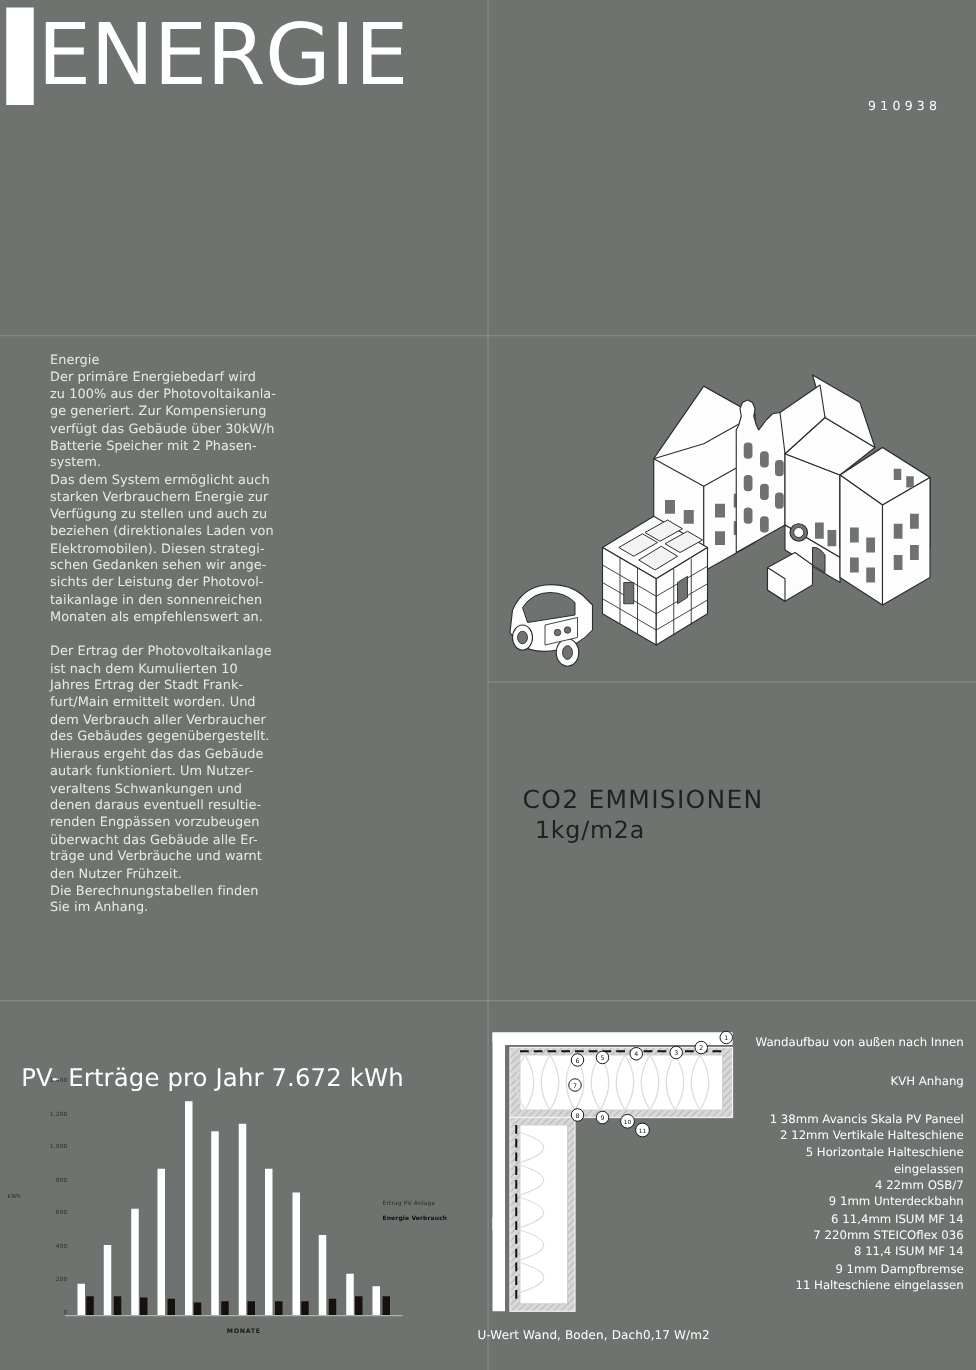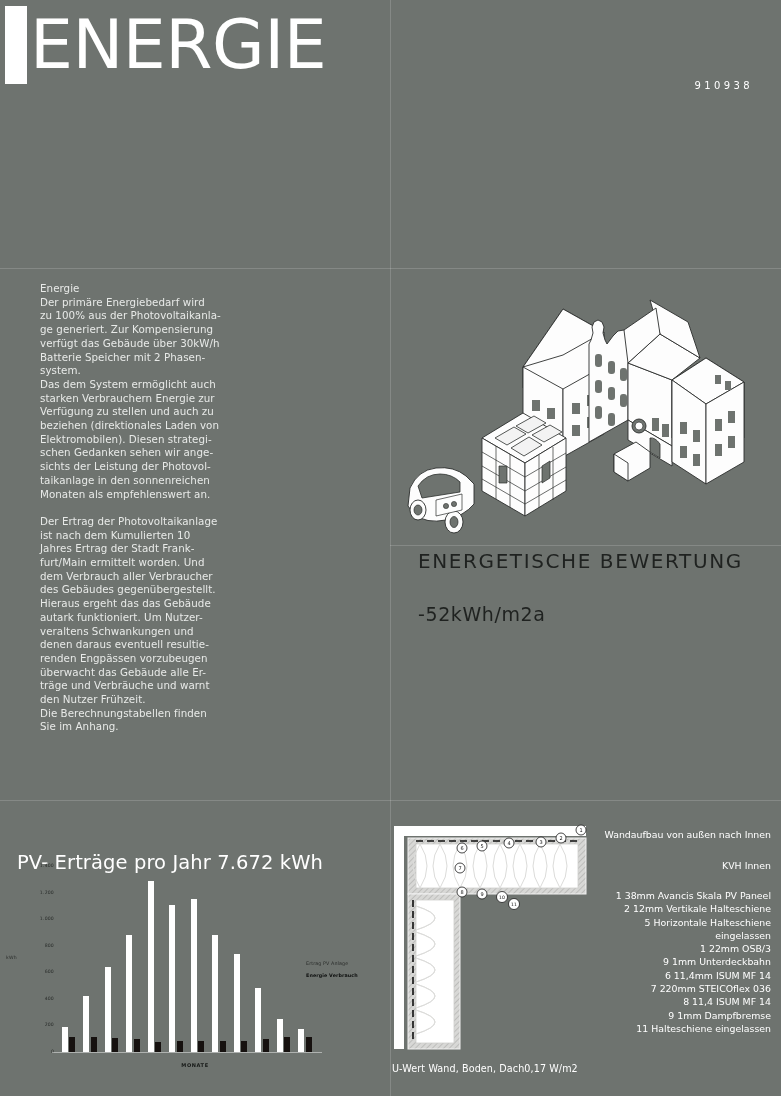--- a/index.html
+++ b/index.html
@@ -130,21 +130,21 @@
   #detail-legend {
     position: absolute; left: 196px; top: 28px; width: 185px;
     text-align: right;
   }
   .legend-head { color: #ffffff; font-size: 9.4px; line-height: 13px; }
   .legend-sub  { color: #ffffff; font-size: 9.4px; line-height: 13px; }
   .legend-item { color: #ffffff; font-size: 9.4px; line-height: 13.3px; }
   .lgap-1 { height: 18px; }
   .lgap-2 { height: 17px; }
   #u-wert {
-    position: absolute; left: 392px; top: 1063px;
+    position: absolute; left: 382px; top: 1063px;
     color: #ffffff; font-size: 9.6px; letter-spacing: 0.1px;
   }
 </style>
 </head>
 <body>
 
 <div id="board">
 
   <div class="rule-h" style="left:0;top:268px;width:781px;"></div>
   <div class="rule-v" style="left:390px;top:0;height:268px;"></div>
@@ -319,24 +319,24 @@
         <ellipse cx="62" cy="252" rx="9" ry="11" fill="#fdfdfd" stroke="#2b2e2c"></ellipse>
         <ellipse cx="62" cy="252" rx="4" ry="5.5" fill="#6e736f" stroke="#2b2e2c" stroke-width="0.7"></ellipse>
         <path d="M44 230 L70 224 L70 240 L44 246 Z" fill="#fdfdfd" stroke="#2b2e2c" stroke-width="0.7"></path>
         <circle cx="54" cy="236" r="2.6" fill="#6e736f" stroke="#2b2e2c" stroke-width="0.6"></circle>
         <circle cx="62" cy="234" r="2.6" fill="#6e736f" stroke="#2b2e2c" stroke-width="0.6"></circle>
       </g>
     </svg>
   </div>
 
   <div id="evaluation">
-    <div class="eval-h1">ENERGETISCHE BEWERTUNG</div>
     <div class="gap-a"></div>
-    <div class="eval-val">-52kWh/m2a</div>
     <div class="gap-b"></div>
+    <div class="eval-h2">CO2 EMMISIONEN</div>
+    <div class="eval-val indent">1kg/m2a</div>
   </div>
 
   <div id="chart-block">
     <div id="chart-title">PV- Erträge pro Jahr 7.672 kWh</div>
     <div id="y-ticks">
         <div class="y-tick" style="top: 5px;">1.400</div>
         <div class="y-tick" style="top: 31.5714px;">1.200</div>
         <div class="y-tick" style="top: 58.1429px;">1.000</div>
         <div class="y-tick" style="top: 84.7143px;">800</div>
         <div class="y-tick" style="top: 111.286px;">600</div>
@@ -466,27 +466,27 @@
           <circle cx="112" cy="73" r="5.5"></circle>
             <text x="112" y="75" fill="#111" stroke="none" font-size="4.6">10</text>
           <circle cx="124" cy="80" r="5.5"></circle>
             <text x="124" y="82" fill="#111" stroke="none" font-size="4.6">11</text>
         </g>
       </svg>
     </div>
     <div id="detail-legend">
       <div class="legend-head">Wandaufbau von außen nach Innen</div>
       <div class="lgap-1"></div>
-      <div class="legend-sub">KVH Innen</div>
+      <div class="legend-sub">KVH Anhang</div>
       <div class="lgap-2"></div>
       <div>
           <div class="legend-item">1 38mm Avancis Skala PV Paneel</div>
           <div class="legend-item">2 12mm Vertikale Halteschiene</div>
           <div class="legend-item">5 Horizontale Halteschiene eingelassen</div>
-          <div class="legend-item">1 22mm OSB/3</div>
+          <div class="legend-item">4 22mm OSB/7</div>
           <div class="legend-item">9 1mm Unterdeckbahn</div>
           <div class="legend-item">6 11,4mm ISUM MF 14</div>
           <div class="legend-item">7 220mm STEICOflex 036</div>
           <div class="legend-item">8 11,4 ISUM MF 14</div>
           <div class="legend-item">9 1mm Dampfbremse</div>
           <div class="legend-item">11 Halteschiene eingelassen</div>
         </div>
     </div>
   </div>
 

